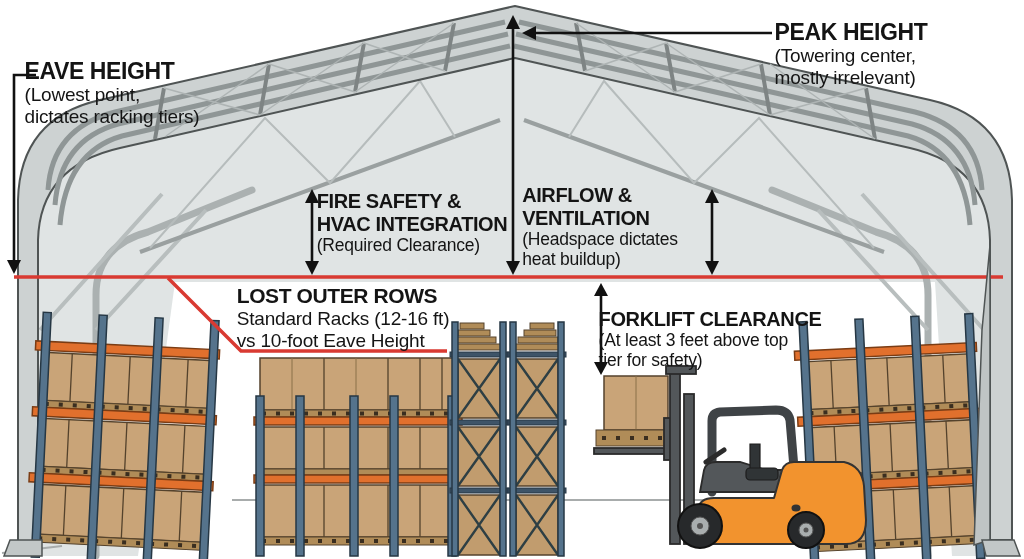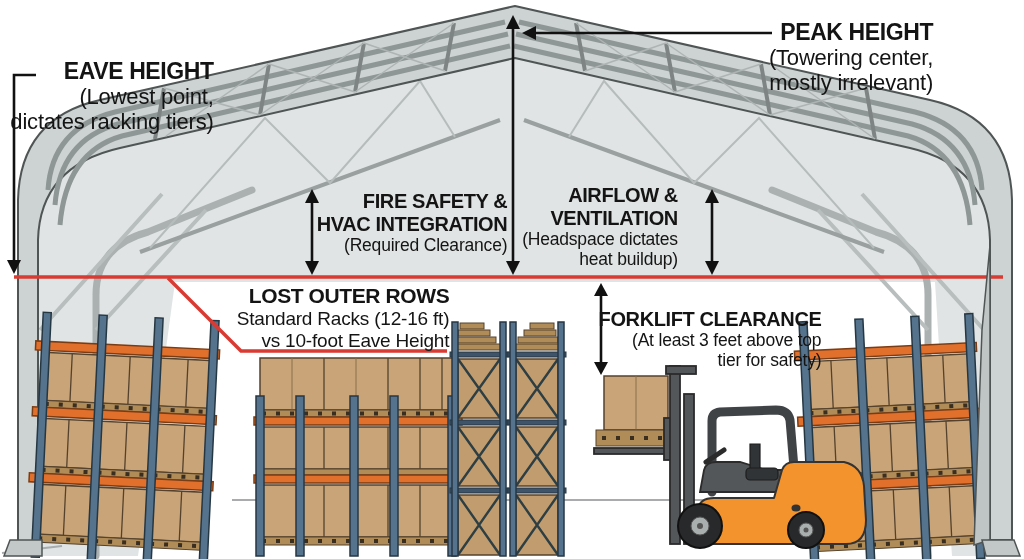--- a/index.html
+++ b/index.html
@@ -35,25 +35,25 @@
   .xbrace{stroke:#2E3F44;stroke-width:2.4;fill:none}
   .fl-dark{fill:var(--c-forklift-dark,#53575A);stroke:#2B2B2B;stroke-width:1.8}
   .fl-orange{fill:var(--c-forklift-orange,#F2932E);stroke:#333;stroke-width:2;stroke-linejoin:round}
   .fl-guard{stroke:#3F4346;stroke-width:9;fill:none;stroke-linecap:round;stroke-linejoin:round}
   .fl-black{fill:#303436;stroke:#1d1d1d;stroke-width:1.2}
   .wheel{fill:var(--c-wheel-black,#27292B);stroke:#111;stroke-width:2}
   .hub{fill:#A9AEAF;stroke:#555;stroke-width:1}
   .arrow{stroke:var(--c-arrow-black,#111111);stroke-width:2.6;fill:none}
   .ahead{fill:var(--c-arrow-black,#111111);stroke:none}
   
-  .lbl{position:absolute;transform:translateX(-50%);text-align:right;line-height:1.14;white-space:nowrap}
+  .lbl{position:absolute;transform:translateX(-50%);text-align:left;line-height:1.14;white-space:nowrap}
   .lbl .t{font-weight:700;letter-spacing:-.4px}
   .lbl .s{letter-spacing:-.2px}
   .lbl-big .t{font-size:23px}
-  .lbl-big .s{font-size:22px}
+  .lbl-big .s{font-size:19px}
   .lbl-mid .t{font-size:20px}
   .lbl-mid .s{font-size:17.5px}
   .lbl-lost .t{font-size:21px}
   .lbl-lost .s{font-size:19px}
 </style>
 </head>
 <body>
 
 <svg id="scene" width="1024" height="559" viewBox="0 0 1024 559">
 

